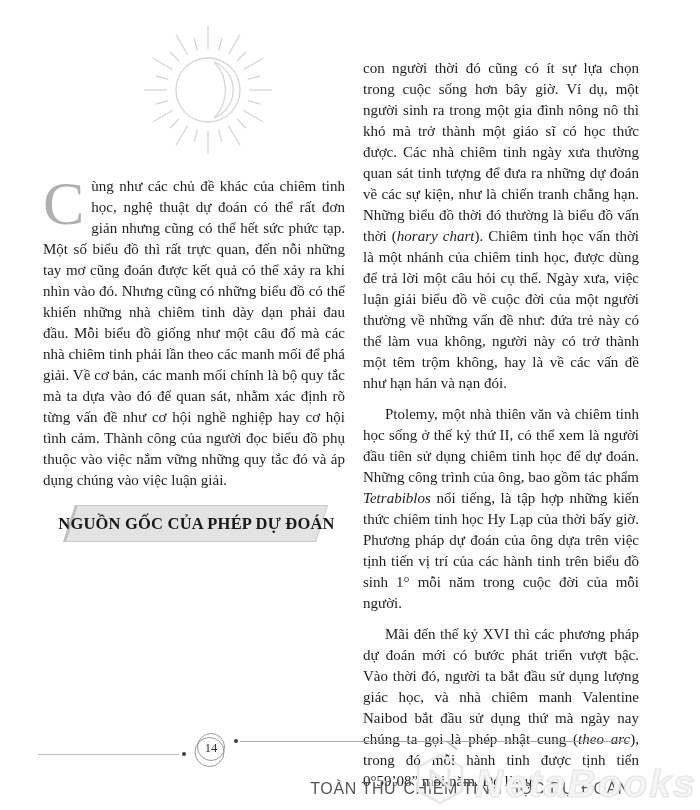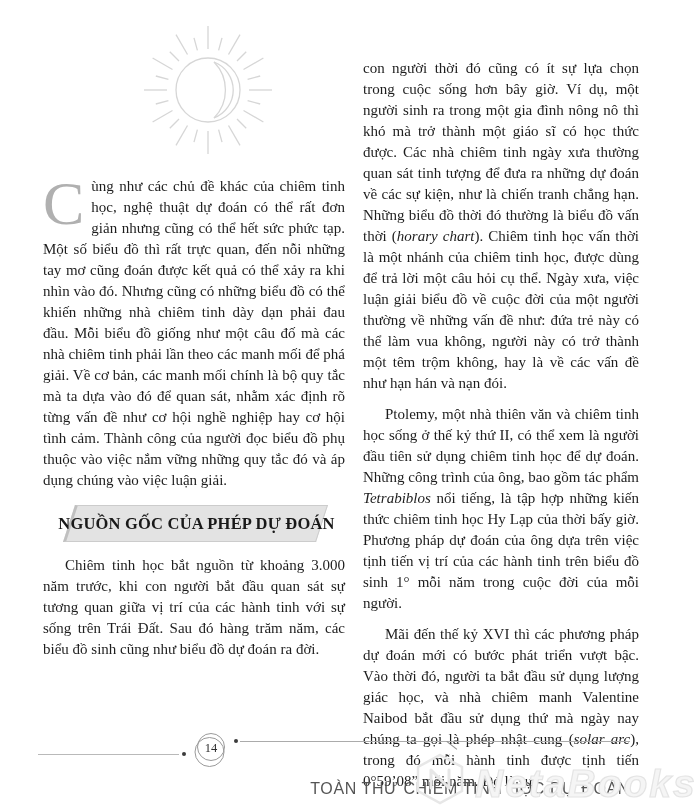--- a/index.html
+++ b/index.html
@@ -110,29 +110,28 @@
     <line x1="114.6" y1="85.6" x2="127.2" y2="89"></line>
   </svg>
 
   <div class="col col-left">
     <p class="para"><span class="dropcap">C</span><span>ùng như các chủ đề khác của chiêm tinh học, nghệ thuật dự đoán có thể rất đơn giản nhưng cũng có thể hết sức phức tạp. Một số biểu đồ thì rất trực quan, đến nỗi những tay mơ cũng đoán được kết quả có thể xảy ra khi nhìn vào đó. Nhưng cũng có những biểu đồ có thể khiến những nhà chiêm tinh dày dạn phải đau đầu. Mỗi biểu đồ giống như một câu đố mà các nhà chiêm tinh phải lần theo các manh mối để phá giải. Về cơ bản, các manh mối chính là bộ quy tắc mà ta dựa vào đó để quan sát, nhằm xác định rõ từng vấn đề như cơ hội nghề nghiệp hay cơ hội tình cảm. Thành công của người đọc biểu đồ phụ thuộc vào việc nắm vững những quy tắc đó và áp dụng chúng vào việc luận giải.</span></p>
 
     <div class="banner">
       <span class="banner-text">NGUỒN GỐC CỦA PHÉP DỰ ĐOÁN</span>
     </div>
 
-    <p class="para indent">Chiêm tinh học bắt nguồn từ khoảng 3.000 năm trước, khi con người bắt đầu quan sát sự tương quan giữa vị trí của các hành tinh với sự sống trên Trái Đất. Sau đó hàng trăm năm, các biểu đồ sinh cũng như biểu đồ dự đoán ra đời.</p>
   </div>
 
   <div class="col col-right">
     <p class="para"><span>con người thời đó cũng có ít sự lựa chọn trong cuộc sống hơn bây giờ. Ví dụ, một người sinh ra trong một gia đình nông nô thì khó mà trở thành một giáo sĩ có học thức được. Các nhà chiêm tinh ngày xưa thường quan sát tinh tượng để đưa ra những dự đoán về các sự kiện, như là chiến tranh chẳng hạn. Những biểu đồ thời đó thường là biểu đồ vấn thời (</span><span class="it">horary chart</span><span>). Chiêm tinh học vấn thời là một nhánh của chiêm tinh học, được dùng để trả lời một câu hỏi cụ thể. Ngày xưa, việc luận giải biểu đồ về cuộc đời của một người thường về những vấn đề như: đứa trẻ này có thể làm vua không, người này có trở thành một têm trộm không, hay là về các vấn đề như hạn hán và nạn đói.</span></p>
 
     <p class="para indent"><span>Ptolemy, một nhà thiên văn và chiêm tinh học sống ở thế kỷ thứ II, có thể xem là người đầu tiên sử dụng chiêm tinh học để dự đoán. Những công trình của ông, bao gồm tác phẩm </span><span class="it">Tetrabiblos</span><span> nổi tiếng, là tập hợp những kiến thức chiêm tinh học Hy Lạp của thời bấy giờ. Phương pháp dự đoán của ông dựa trên việc tịnh tiến vị trí của các hành tinh trên biểu đồ sinh 1° mỗi năm trong cuộc đời của mỗi người.</span></p>
 
-    <p class="para indent"><span>Mãi đến thế kỷ XVI thì các phương pháp dự đoán mới có bước phát triển vượt bậc. Vào thời đó, người ta bắt đầu sử dụng lượng giác học, và nhà chiêm manh Valentine Naibod bắt đầu sử dụng thứ mà ngày nay chúng ta gọi là phép nhật cung (</span><span class="it">solar arc</span><span>), trong đó mỗi hành tinh được tịnh tiến 0°59’08” mỗi năm. Đó là sự</span></p>
+    <p class="para indent"><span>Mãi đến thế kỷ XVI thì các phương pháp dự đoán mới có bước phát triển vượt bậc. Vào thời đó, người ta bắt đầu sử dụng lượng giác học, và nhà chiêm manh Valentine Naibod bắt đầu sử dụng thứ mà ngày nay chúng ta gọi là phép nhật cung (</span><span class="it">theo arc</span><span>), trong đó mỗi hành tinh được tịnh tiến 0°59’08” mỗi năm. Đó là sự</span></p>
   </div>
 
   <div class="rule rule-left"></div>
   <div class="f-dot dot-left"></div>
 
   <svg class="badge" viewBox="0 0 46 46">
     <circle cx="21.5" cy="26" r="14.5"></circle>
     <circle cx="23" cy="21" r="13.5"></circle>
     <text x="23" y="25.5">14</text>
   </svg>

